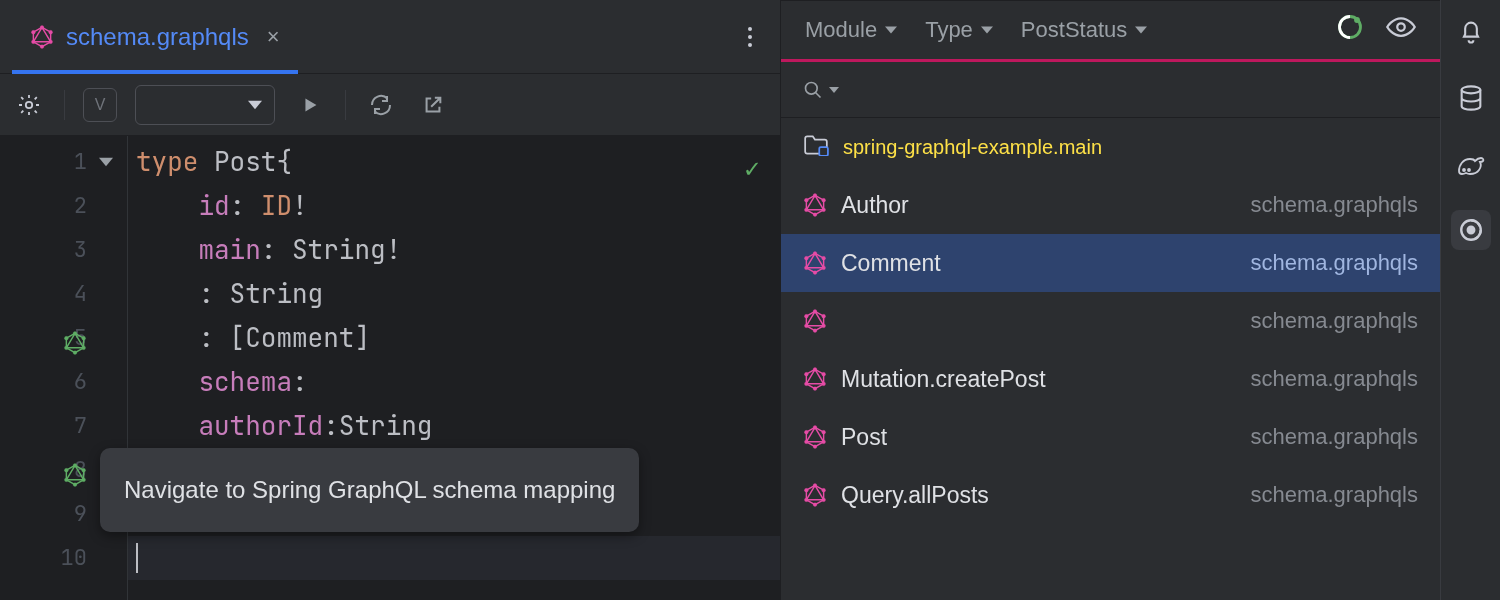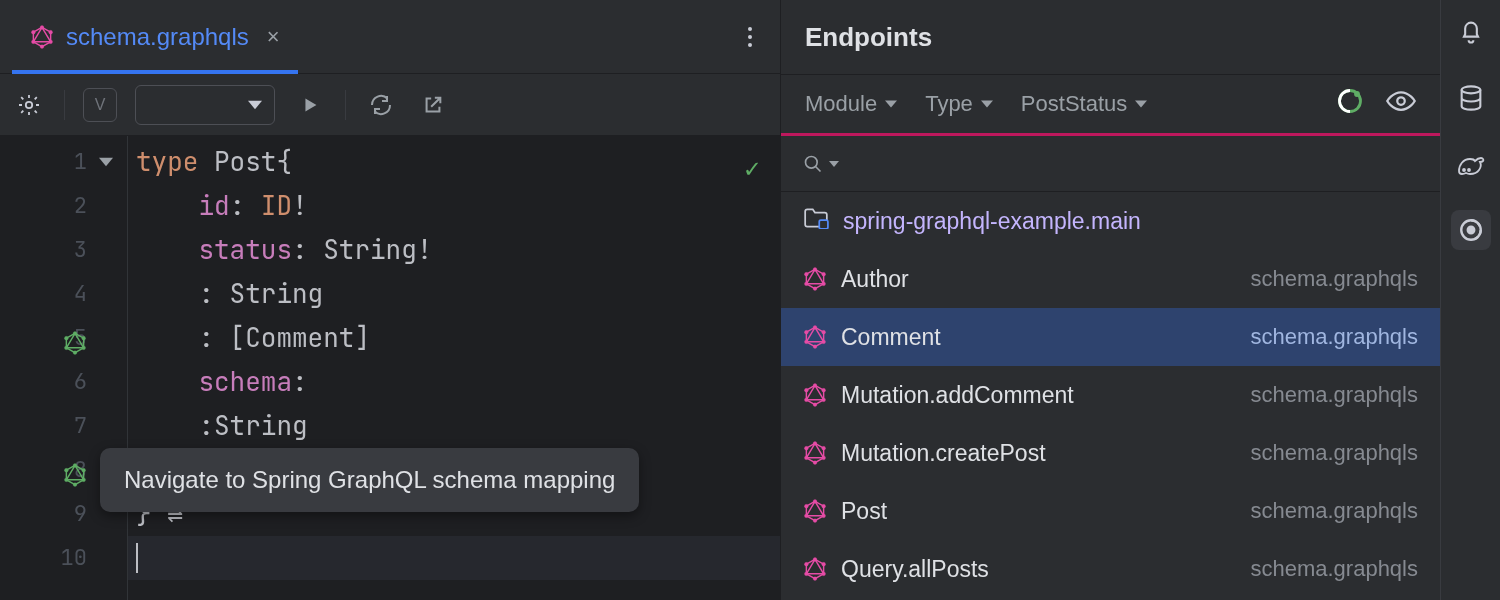--- a/index.html
+++ b/index.html
@@ -170,21 +170,21 @@
     position: absolute; top: 10px; right: 20px;
     color: #5fad65; font-size: 26px;
   }
   
   .tooltip {
     position: absolute;
     left: 100px;
     top: 448px;
     background: #393b40;
     color: #dfe1e5;
-    padding: 18px 24px;
+    padding: 28px 24px;
     border-radius: 10px;
     font-size: 24px;
     box-shadow: 0 4px 12px rgba(0,0,0,0.4);
     z-index: 10;
   }
   
   .ep-header {
     height: 74px;
     display: flex;
     align-items: center;
@@ -225,21 +225,21 @@
   }
   .ep-row {
     height: 58px;
     display: flex;
     align-items: center;
     padding: 0 22px;
     gap: 14px;
     font-size: 23px;
     color: #dfe1e5;
   }
-  .ep-row.module { color: #c4b5fd; font-size: 23px; }
+  .ep-row.module { color: #fde047; font-size: 20px; }
   .ep-row.selected { background: #2e436e; }
   .ep-row .file { margin-left: auto; color: #868a91; font-size: 22px; }
   .ep-row.selected .file { color: #a0b6e0; }
   
   .graphql-icon {
     width: 24px; height: 24px;
   }
   .graphql-icon svg { width: 100%; height: 100%; }
   .folder-icon svg { width: 26px; height: 22px; }
   .rail-icon {
@@ -373,36 +373,35 @@
         </div>
         <div class="gutter-row">
           <span class="ln">10</span>
           <span class="fold"></span>
         </div>
       </div>
     <div class="code" id="code">
       <div class="inspection-check">✓</div>
     <div class="code-line"><span class="kw">type </span><span class="typ">Post</span><span class="br">{</span></div>
         <div class="code-line"><span>    </span><span class="fld">id</span><span class="op">: </span><span class="ty-id">ID</span><span class="op">!</span></div>
-        <div class="code-line"><span>    </span><span class="fld">status</span><span class="op">: </span><span class="typ">String</span><span class="op">!</span></div>
+        <div class="code-line"><span>    </span><span class="fld">main</span><span class="op">: </span><span class="typ">String</span><span class="op">!</span></div>
         <div class="code-line"><span>    </span><span class="op">: </span><span class="typ">String</span></div>
         <div class="code-line"><span>    </span><span class="op">: [</span><span class="typ">Comment</span><span class="op">]</span></div>
         <div class="code-line"><span>    </span><span class="fld">schema</span><span class="op">: </span></div>
-        <div class="code-line"><span>    </span><span class="op">:</span><span class="typ">String</span></div>
+        <div class="code-line"><span>    </span><span class="fld">authorId</span><span class="op">:</span><span class="typ">String</span></div>
         <div class="code-line"></div>
         <div class="code-line"><span class="br">} </span><span class="op">⇌</span></div>
         <div class="code-line hl"><span class="caret"></span></div>
       </div>
   </div>
 
   <div class="tooltip">Navigate to Spring GraphQL schema mapping</div>
 </div>
 
 <div class="endpoints-pane">
-  <div class="ep-header">Endpoints</div>
 
   <div class="ep-filters">
     <div class="ep-filter">
       <span>Module</span>
       <svg class="chev" width="12" height="8" viewBox="0 0 10 6" fill="#9aa0a6">
           <path d="M0 0l5 6 5-6z"></path>
         </svg>
     </div>
     <div class="ep-filter">
       <span>Type</span>
@@ -464,21 +463,20 @@
         <span class="graphql-icon"><svg viewBox="0 0 100 100" stroke="#e64ca6" fill="#e64ca6">
             <use href="#gql"></use>
           </svg></span>
         <span>Comment</span>
         <span class="file">schema.graphqls</span>
       </div>
       <div class="ep-row">
         <span class="graphql-icon"><svg viewBox="0 0 100 100" stroke="#e64ca6" fill="#e64ca6">
             <use href="#gql"></use>
           </svg></span>
-        <span>Mutation.addComment</span>
         <span class="file">schema.graphqls</span>
       </div>
       <div class="ep-row">
         <span class="graphql-icon"><svg viewBox="0 0 100 100" stroke="#e64ca6" fill="#e64ca6">
             <use href="#gql"></use>
           </svg></span>
         <span>Mutation.createPost</span>
         <span class="file">schema.graphqls</span>
       </div>
       <div class="ep-row">

